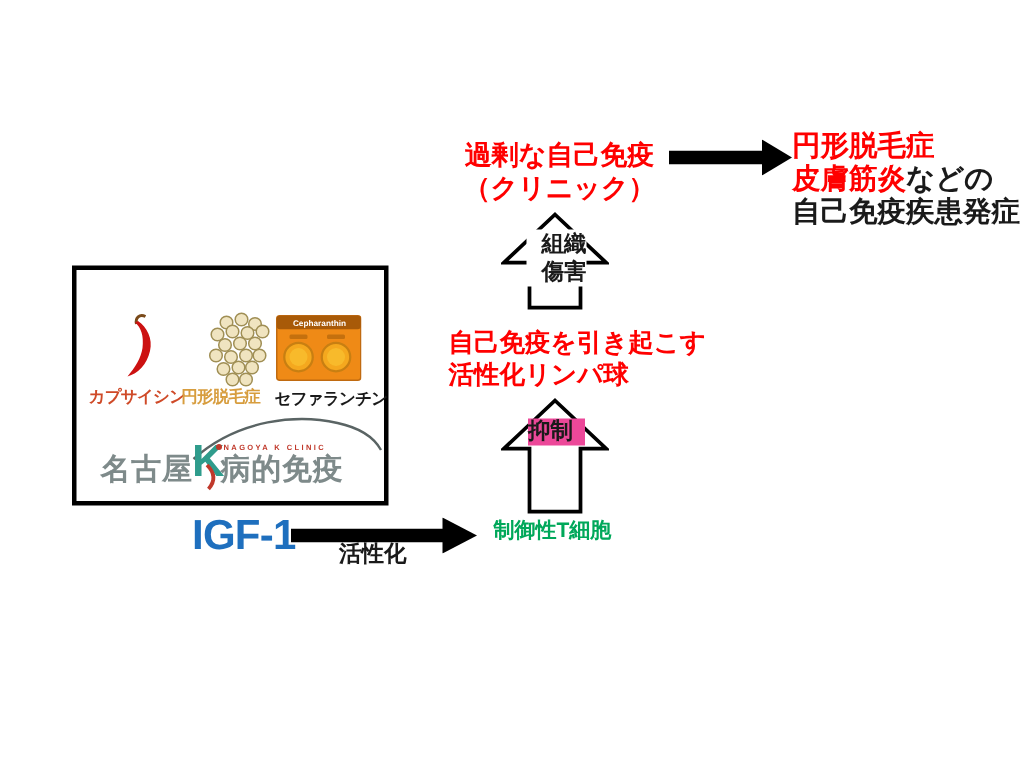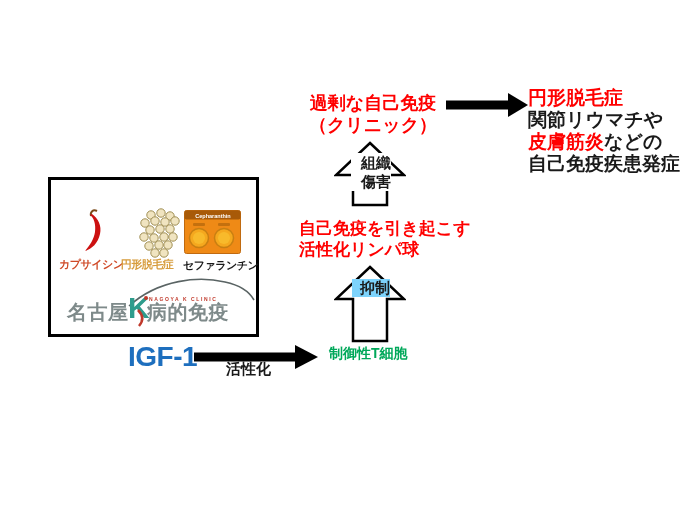--- a/index.html
+++ b/index.html
@@ -11,21 +11,21 @@
   .abs{position:absolute;white-space:nowrap;}
   
   .excess{left:298px;top:92px;width:150px;text-align:center;
     color:var(--red);font-size:18px;font-weight:700;line-height:22px;}
   .diseases{left:528px;top:87px;font-size:19px;font-weight:700;line-height:22px;}
   .red-t{color:var(--red);}
   .blk-t{color:var(--text-black,#1a1a1a);}
   
   .tissue-label{left:351px;top:153px;width:40px;text-align:right;background:#fff;
     font-size:15px;font-weight:600;line-height:19px;z-index:2;}
-  .suppress-label{left:352px;top:279px;width:38px;text-align:right;background:#7dd3fc;
+  .suppress-label{left:352px;top:279px;width:38px;text-align:left;background:#ec4899;
     font-size:15px;font-weight:600;line-height:18px;z-index:2;}
   .lymph{left:299px;top:218px;color:var(--red);font-size:17px;font-weight:700;line-height:21px;}
   
   .logo-box{left:48px;top:177px;width:211px;height:160px;border:3px solid #000;
     background:#fff;box-sizing:border-box;}
   .logo-box .abs{position:absolute;}
   .ing-label{top:77px;font-size:11px;letter-spacing:-0.5px;text-align:center;font-weight:600;}
   .cap-label{left:8px;width:62px;color:var(--label-capsaicin);}
   .iso-label{left:66px;width:60px;color:var(--label-isoflavone);}
   .ceph-label{left:132px;top:78px;width:68px;color:#1a1a1a;}
@@ -53,21 +53,20 @@
     <div>（クリニック）</div>
   </div>
 
   <svg class="abs" style="left:446px;top:93px" width="84" height="24">
     <rect x="0" y="7.5" width="64" height="9" fill="#000"></rect>
     <polygon points="62,0 82,12 62,24" fill="#000"></polygon>
   </svg>
 
   <div class="abs diseases">
     <div class="red-t">円形脱毛症</div>
-    <div class="blk-t">関節リウマチや</div>
     <div><span class="red-t">皮膚筋炎</span><span class="blk-t">などの</span></div>
     <div class="blk-t">自己免疫疾患発症</div>
   </div>
 
   <svg class="abs" style="left:334px;top:141px" width="72" height="66">
     <polygon points="36,2 70,34 53,34 53,64 19,64 19,34 2,34" fill="#fff" stroke="#000" stroke-width="2.5" stroke-linejoin="miter"></polygon>
   </svg>
   <div class="abs tissue-label">
     <div>組織</div>
     <div>傷害</div>

